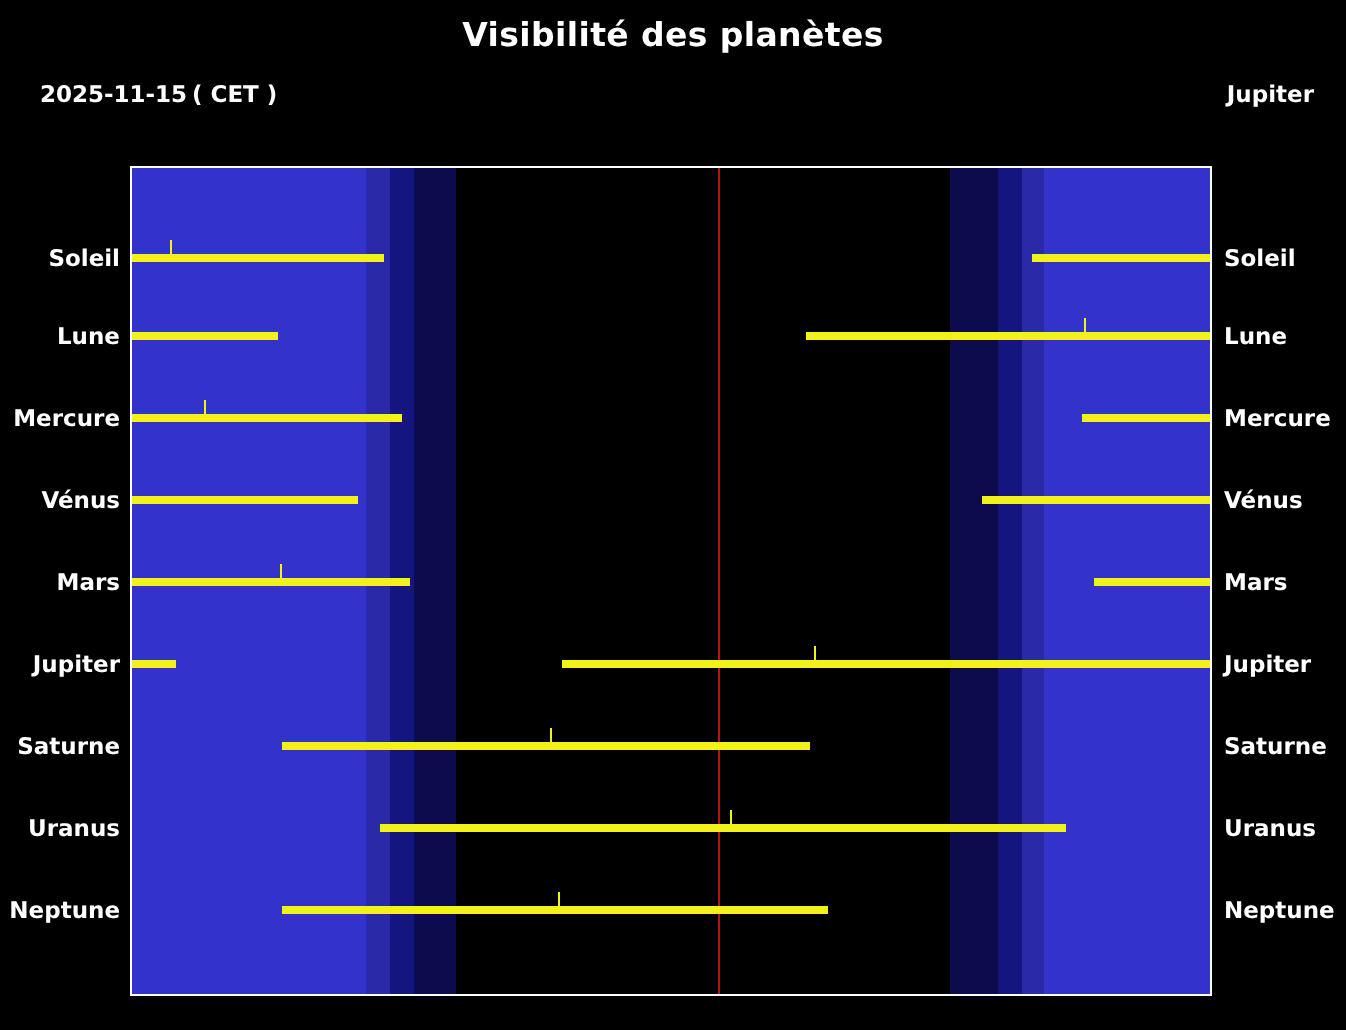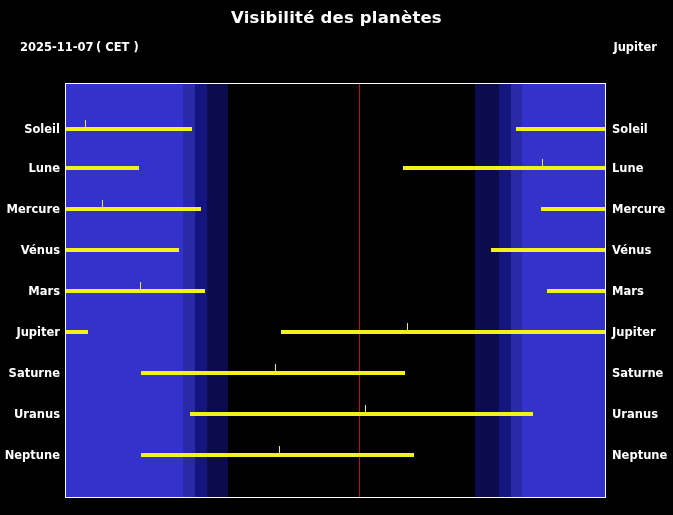--- a/index.html
+++ b/index.html
@@ -30,21 +30,21 @@
           white-space:nowrap;transform:translateY(-50%);}
   .rowlab.l{right:613px;text-align:right;}
   .rowlab.r{left:612px;text-align:left;}
 </style>
 </head>
 <body>
 
 <div id="stage">
 
   <div id="title">Visibilité des planètes</div>
-  <div id="date">2025-11-07</div>
+  <div id="date">2025-11-15</div>
   <div id="tz">( CET )</div>
   <div id="place">Jupiter</div>
 
   <div id="plot">
       <div class="band" style="left: 0px; width: 116.783px; background: rgb(51, 51, 204);"></div>
       <div class="band" style="left: 116.783px; width: 12.3521px; background: rgb(42, 42, 168);"></div>
       <div class="band" style="left: 129.135px; width: 12.3521px; background: rgb(21, 21, 127);"></div>
       <div class="band" style="left: 141.488px; width: 20.2125px; background: rgb(11, 11, 77);"></div>
       <div class="band" style="left: 161.7px; width: 247.042px; background: rgb(0, 0, 0);"></div>
       <div class="band" style="left: 408.742px; width: 24.7042px; background: rgb(11, 11, 77);"></div>

